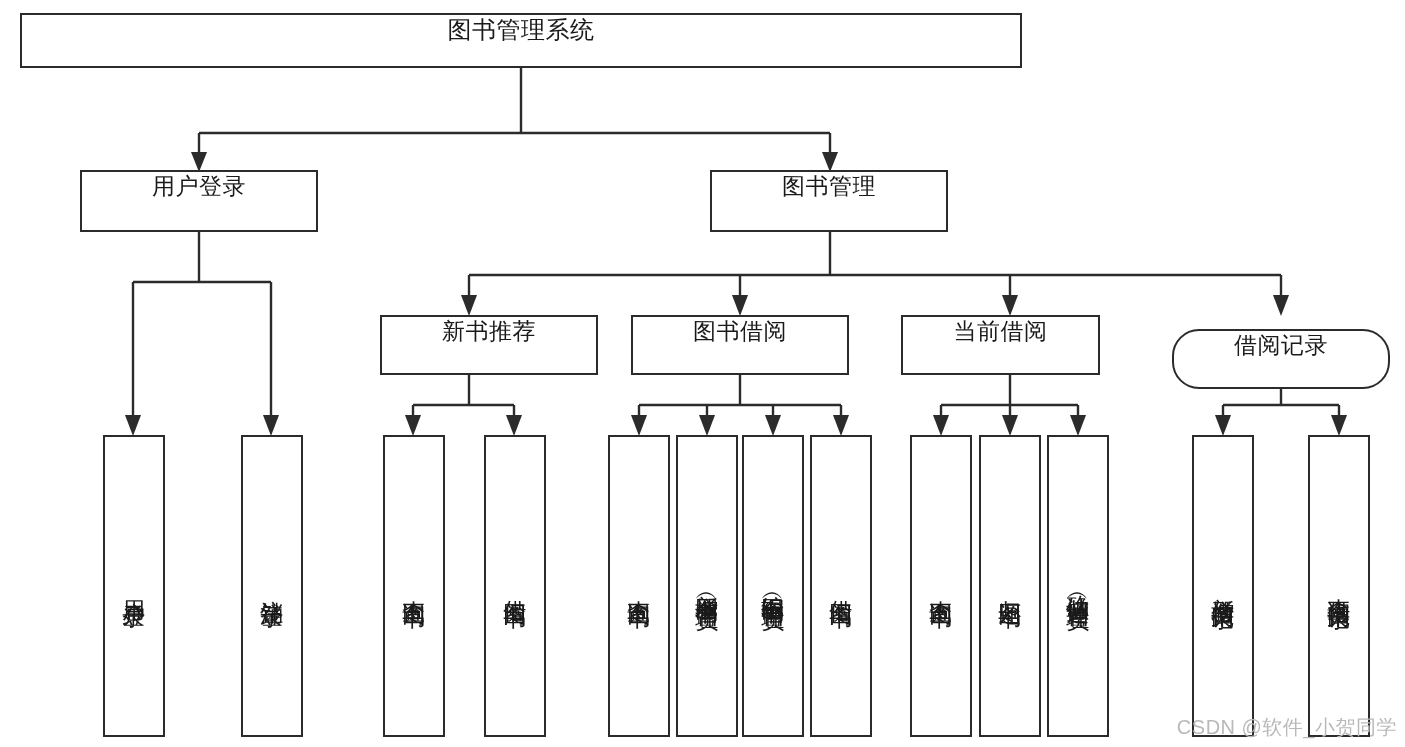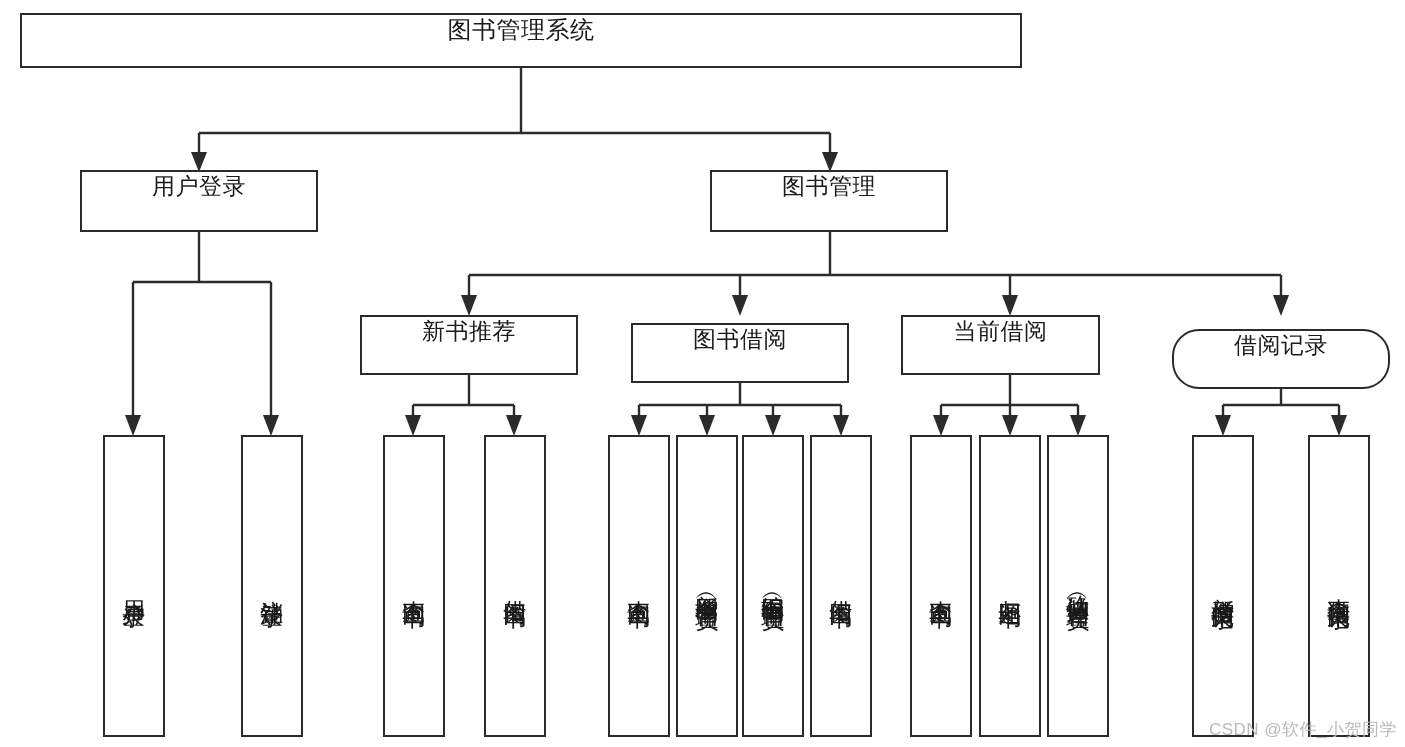--- a/index.html
+++ b/index.html
@@ -73,21 +73,21 @@
     letter-spacing: 2px;
     white-space: normal;
     max-height: 284px;
   }
 
   
   #watermark {
     position: absolute;
     right: 8px;
     bottom: 6px;
-    font-size: 17px;
+    font-size: 20px;
     color: #b9b9b9;
     letter-spacing: 0.5px;
     white-space: nowrap;
     user-select: none;
   }
 </style>
 </head>
 <body>
 
 <div id="canvas">
@@ -173,25 +173,25 @@
   </div>
 
   <div class="node" style="left:80px; top:170px; width:238px; height:62px;">
     <span class="label">用户登录</span>
   </div>
 
   <div class="node" style="left:710px; top:170px; width:238px; height:62px;">
     <span class="label">图书管理</span>
   </div>
 
-  <div class="node" style="left:360px; top:315px; width:218px; height:60px;">
+  <div class="node" style="left:380px; top:315px; width:218px; height:60px;">
     <span class="label">新书推荐</span>
   </div>
 
-  <div class="node" style="left:631px; top:315px; width:218px; height:60px;margin-top:8px;">
+  <div class="node" style="left:631px; top:315px; width:218px; height:60px;">
     <span class="label">图书借阅</span>
   </div>
 
   <div class="node" style="left:901px; top:315px; width:199px; height:60px;">
     <span class="label">当前借阅</span>
   </div>
 
   <div class="node" style="left:1172px; top:329px; width:218px; height:60px;border-radius:27px;">
     <span class="label">借阅记录</span>
   </div>

